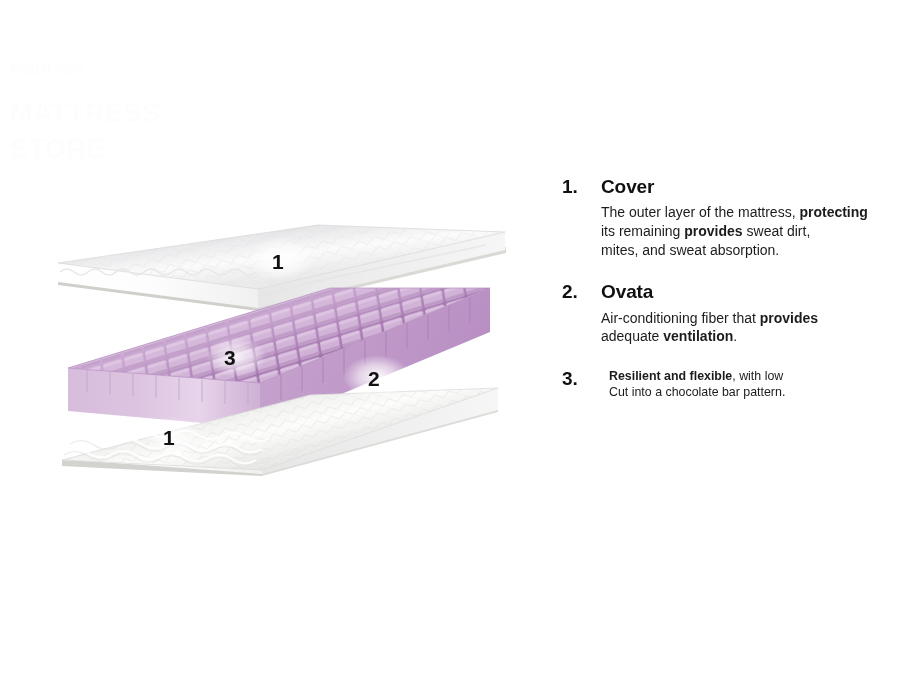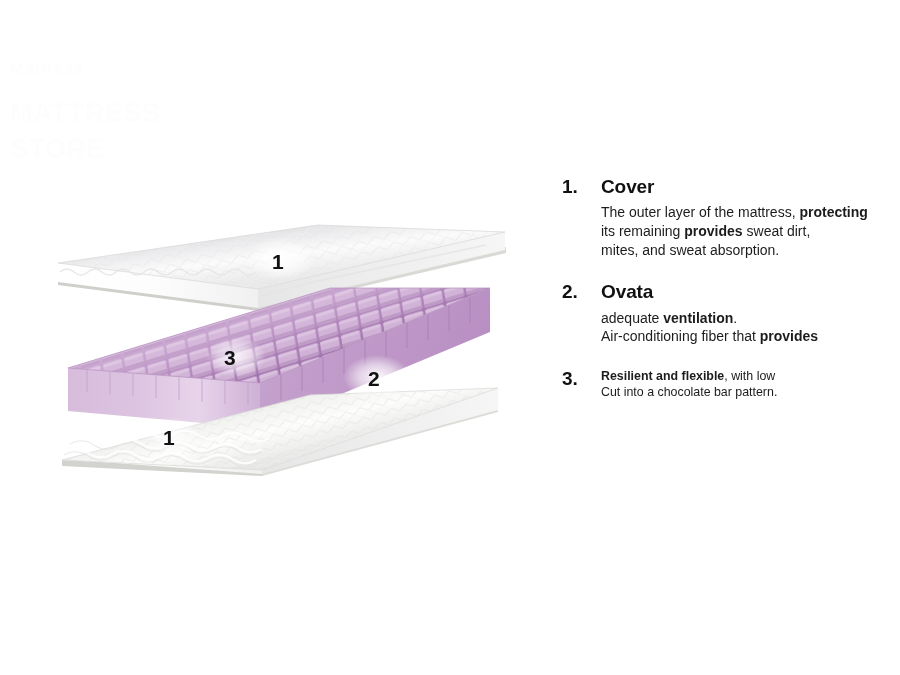--- a/index.html
+++ b/index.html
@@ -98,21 +98,21 @@
   .item-desc {
     font-family: "Liberation Sans", sans-serif;
     font-size: 14px;
     color: #1c1c1c;
     line-height: 1.33;
   }
   .item-desc b { font-weight: bold; }
   .item-desc .line { display: block; }
 
   .item-3 .item-title { margin-bottom: 8px; }
-  .item-3 .item-desc { font-size: 12.4px; }
+  .item-3 .item-desc { font-size: 12.4px; margin-left: 8px; }
 </style>
 </head>
 <body>
 
 <div id="page">
 
   <div class="watermark">
     <span class="wm1">Mattress</span>
     <span class="wm2">MATTRESS STORE</span>
   </div>
@@ -310,22 +310,22 @@
             <span class="line"><span>mites, and sweat absorption.</span></span>
           </div>
       </div>
     </div>
 
     <div class="item item-2">
       <div class="item-index">2.</div>
       <div class="item-body">
         <div class="item-title">Ovata</div>
         <div class="item-desc">
+            <span class="line"><span>Air-conditioning fiber that </span><b>provides</b></span>
             <span class="line"><span>adequate </span><b>ventilation</b><span>.</span></span>
-            <span class="line"><span>Air-conditioning fiber that </span><b>provides</b></span>
           </div>
       </div>
     </div>
 
     <div class="item item-3">
       <div class="item-index">3.</div>
       <div class="item-body">
         <div class="item-desc">
             <span class="line"><b>Resilient and flexible</b><span>, with low</span></span>
             <span class="line"><span>Cut into a chocolate bar pattern.</span></span>

